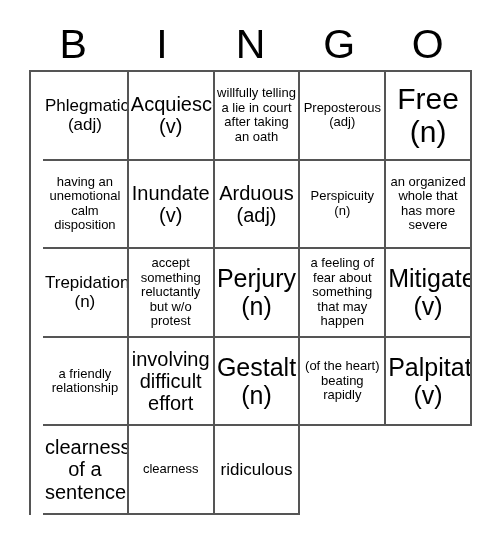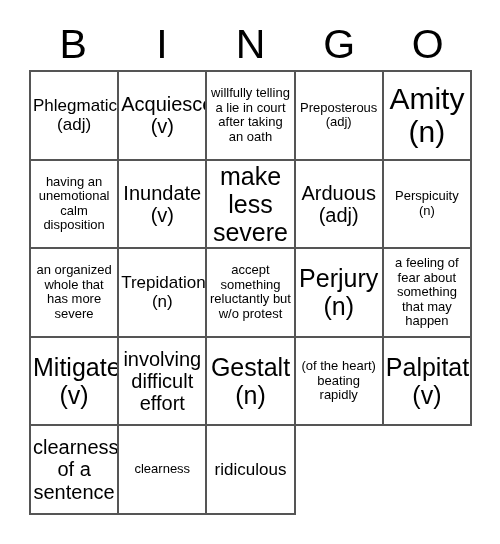--- a/index.html
+++ b/index.html
@@ -50,20 +50,21 @@
     left: 29px;
     top: 70px;
     width: 443px;
     height: 445px;
     border-top: 2px solid #555;
     border-left: 2px solid #555;
     box-sizing: border-box;
     display: grid;
     grid-template-columns: repeat(5, 1fr);
     grid-template-rows: repeat(5, 1fr);
+    padding-left: 12px;
   }
   .cell {
     border-right: 2px solid #555;
     border-bottom: 2px solid #555;
     box-sizing: border-box;
     display: flex;
     align-items: center;
     justify-content: center;
     text-align: center;
     padding: 1px 2px;
@@ -108,35 +109,30 @@
 (v)</span>
       </div>
     <div class="cell fs-xs">
         <span class="cell-text">willfully telling a lie in court after taking an oath</span>
       </div>
     <div class="cell fs-sm">
         <span class="cell-text">Preposterous
 (adj)</span>
       </div>
     <div class="cell fs-xxl">
-        <span class="cell-text">Amity
+        <span class="cell-text">Free
 (n)</span>
       </div>
 
     <div class="cell fs-xs">
         <span class="cell-text">having an unemotional calm disposition</span>
       </div>
     <div class="cell fs-lg">
         <span class="cell-text">Inundate
 (v)</span>
-      </div>
-    <div class="cell fs-xl">
-        <span class="cell-text">make
-less
-severe</span>
       </div>
     <div class="cell fs-lg">
         <span class="cell-text">Arduous
 (adj)</span>
       </div>
     <div class="cell fs-sm">
         <span class="cell-text">Perspicuity
 (n)</span>
       </div>
 
@@ -155,20 +151,23 @@
 (n)</span>
       </div>
 
     <div class="cell fs-xs">
         <span class="cell-text">a feeling of fear about something that may happen</span>
       </div>
     <div class="cell fs-xl">
         <span class="cell-text">Mitigate
 (v)</span>
       </div>
+    <div class="cell fs-sm">
+        <span class="cell-text">a friendly relationship</span>
+      </div>
     <div class="cell fs-lg">
         <span class="cell-text">involving difficult effort</span>
       </div>
     <div class="cell fs-xl">
         <span class="cell-text">Gestalt
 (n)</span>
       </div>
 
     <div class="cell fs-sm">
         <span class="cell-text">(of the heart) beating rapidly</span>

